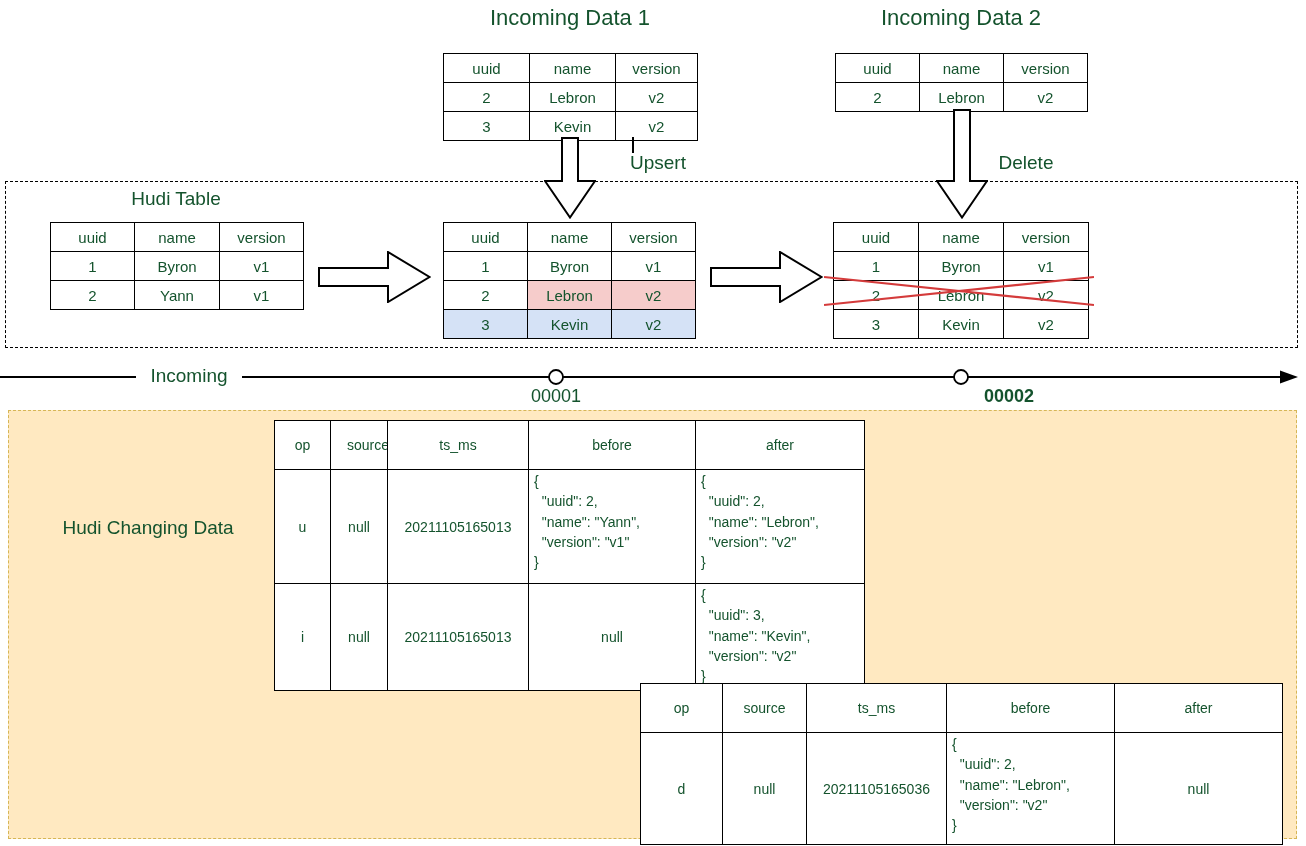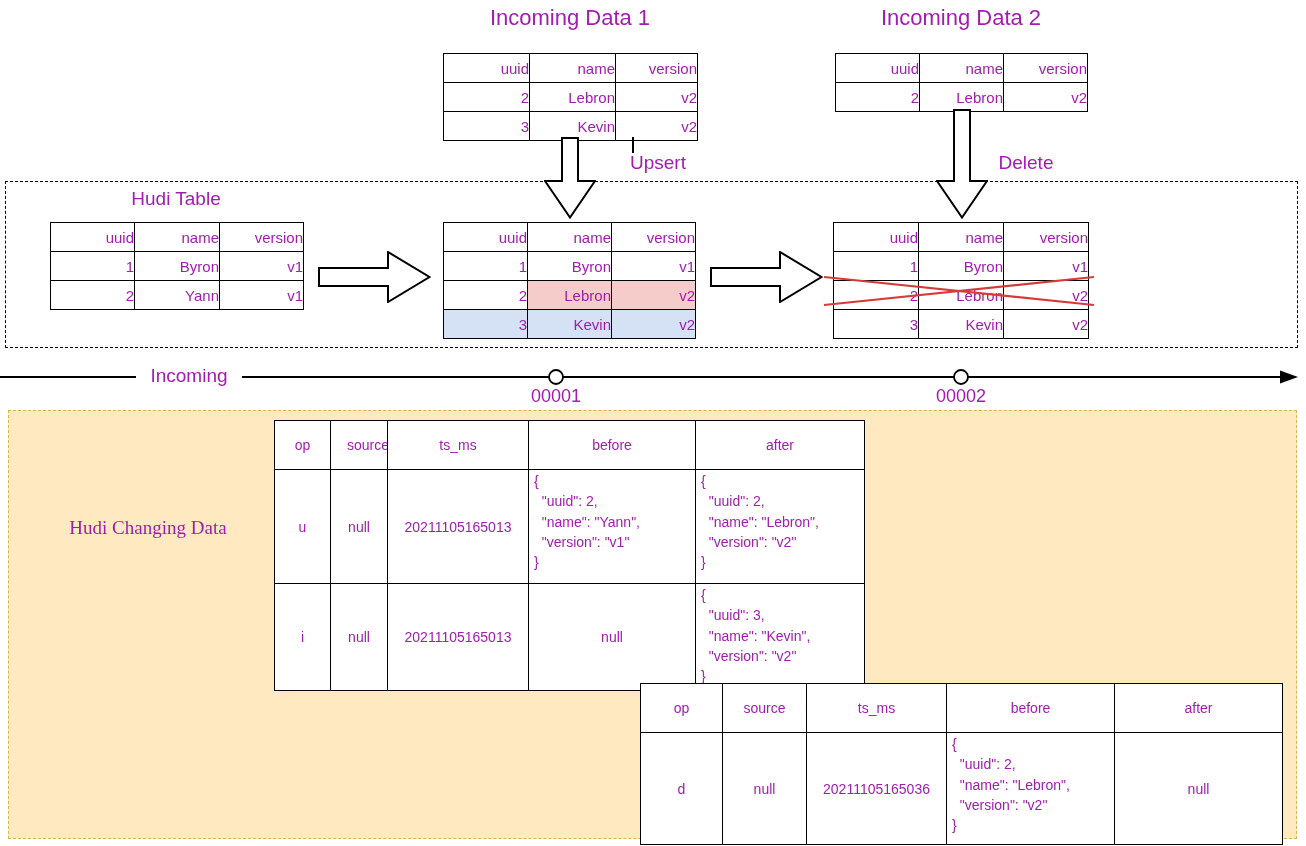--- a/index.html
+++ b/index.html
@@ -1,31 +1,31 @@
 <!DOCTYPE html>
 <html><head>
 <meta charset="utf-8">
 <style>
   html,body{margin:0;padding:0;background:#fff;}
   #canvas{
     position:relative;width:1306px;height:846px;background:#fff;overflow:hidden;
-    font-family:"Liberation Sans","DejaVu Sans",sans-serif;color:#a21caf;
+    font-family:"Liberation Sans","DejaVu Sans",sans-serif;color:#14532d;
   }
   .abs{position:absolute;}
   .ctr{text-align:center;}
 
   
   .title-lg{font-size:22px;}
   .title-md{font-size:19px;}
   .commit-id{font-size:18px;}
 
   
   table.mini{position:absolute;border-collapse:collapse;table-layout:fixed;background:#fff;z-index:4;}
   table.mini th,table.mini td{
-    border:1.5px solid #000;height:28px;padding:0;text-align:right;
+    border:1.5px solid #000;height:28px;padding:0;text-align:center;
     font-size:15px;font-weight:400;overflow:hidden;
   }
   td.hl-red{background:#f6cccb;border:2px solid #b85450;}
   td.hl-blue{background:#d5e2f6;border:2px solid #6c8ebf;}
 
   
   table.cdc{position:absolute;border-collapse:collapse;table-layout:fixed;background:#fff;z-index:4;}
   table.cdc th,table.cdc td{
     border:1.6px solid #000;padding:16px;text-align:center;
     font-size:14px;font-weight:400;vertical-align:middle;overflow:hidden;
@@ -222,24 +222,24 @@
   </svg>
 
   <svg class="abs" id="timeline-svg" width="1306" height="50" viewBox="0 0 1306 50">
     <line x1="0" y1="25" x2="1284" y2="25" stroke="#000" stroke-width="2"></line>
     <path d="M1298,25 L1280,18.5 V31.5 Z" fill="#000"></path>
     <circle cx="556" cy="25" r="7" fill="#fff" stroke="#000" stroke-width="1.8"></circle>
     <circle cx="961" cy="25" r="7" fill="#fff" stroke="#000" stroke-width="1.8"></circle>
   </svg>
   <div class="abs title-md" id="timeline-label">Incoming</div>
   <div class="abs ctr commit-id" style="left:506px;top:386px;width:100px;z-index:4;text-align:center;">00001</div>
-  <div class="abs ctr commit-id" style="left:911px;top:386px;width:100px;z-index:4;">00002</div>
+  <div class="abs ctr commit-id" style="left:959px;top:386px;width:100px;z-index:4;font-weight:bold;">00002</div>
 
   <div class="abs" id="changing-box"></div>
-  <div class="abs ctr title-md" style="left:23px;top:517px;width:250px;z-index:4;font-family:Liberation Serif, serif;">Hudi Changing Data</div>
+  <div class="abs ctr title-md" style="left:23px;top:517px;width:250px;z-index:4;">Hudi Changing Data</div>
 
   <table class="cdc" style="left:274px;top:420px;width:590px;">
     <colgroup>
       <col style="width:56px">
         <col style="width:57px">
         <col style="width:141px">
       <col style="width:167px">
         <col style="width:169px">
     </colgroup>
     <tbody>

